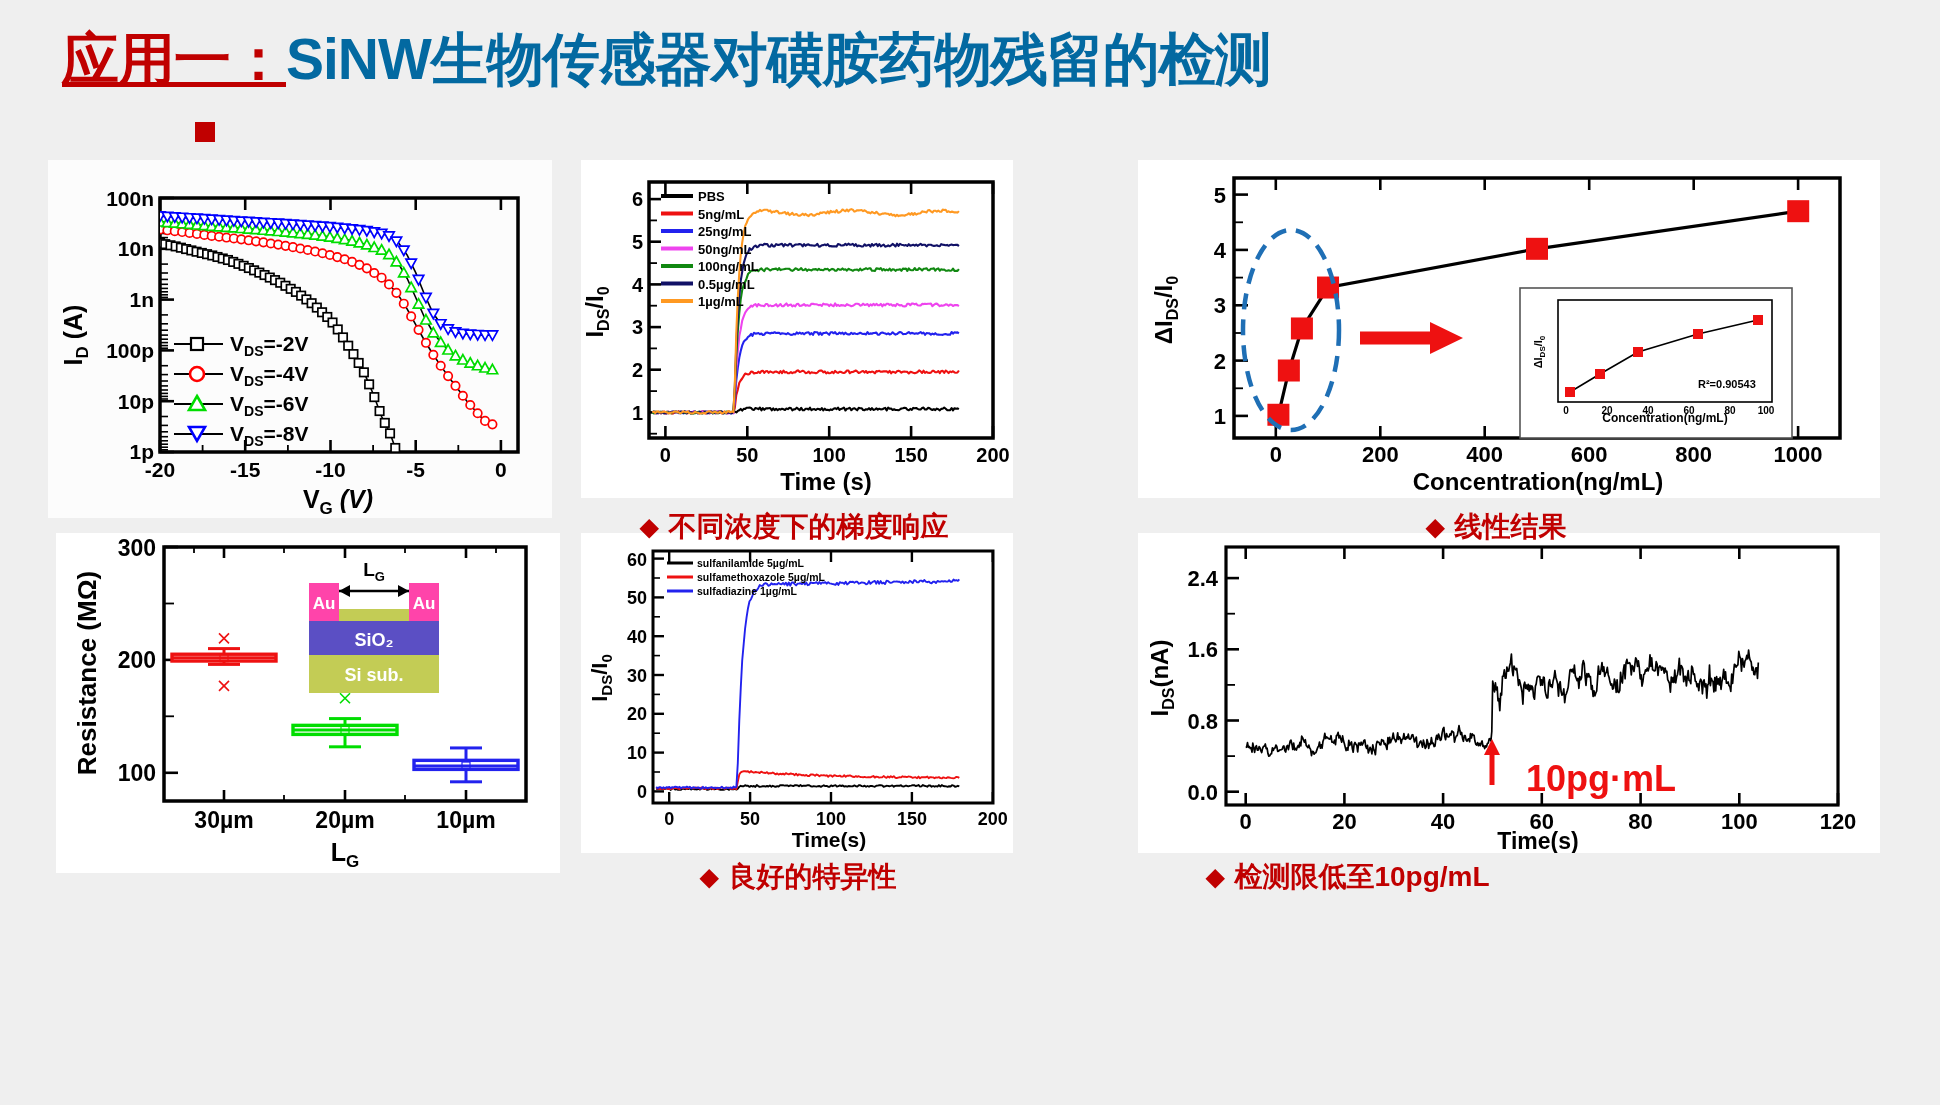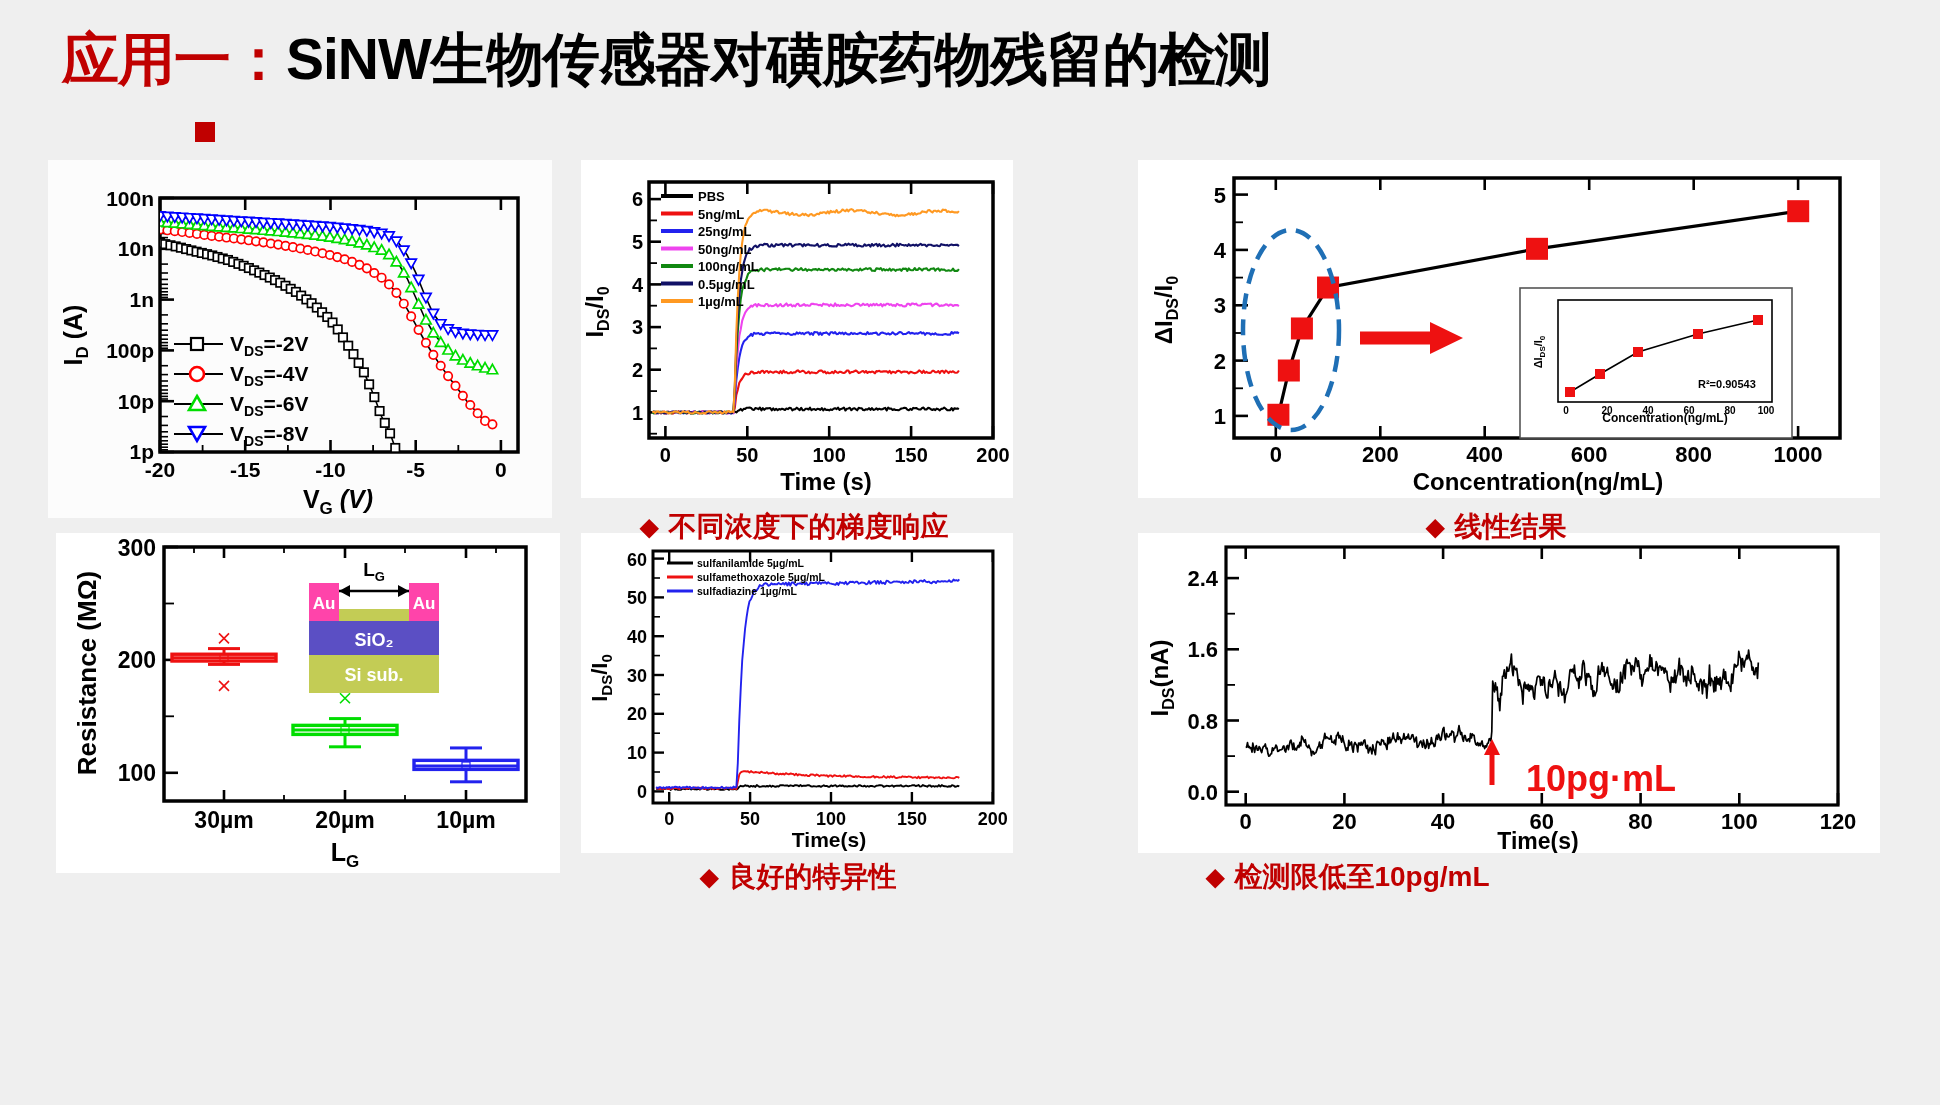--- a/index.html
+++ b/index.html
@@ -12,22 +12,22 @@
     position:relative;
   }
   .slide { position:absolute; inset:0; }
 
   
   .title-row {
     position:absolute; left:62px; top:22px;
     font-size:57px; font-weight:bold; white-space:nowrap;
     letter-spacing:-1px;
   }
-  .title-red { color:#c00000; }
-  .title-blue { color:#000000; }
+  .title-red { color:#c00000;text-decoration:underline; }
+  .title-blue { color:#0369a1; }
 
   .subtitle-row {
     position:absolute; left:55px; top:122px;
     display:flex; align-items:center; gap:26px;flex-direction:column;
   }
   .bullet-square {
     width:20px; height:20px; background:#c00000; display:inline-block;
   }
   .subtitle-text { color:#c00000; font-size:36px; font-weight:bold; white-space:nowrap; }
 

